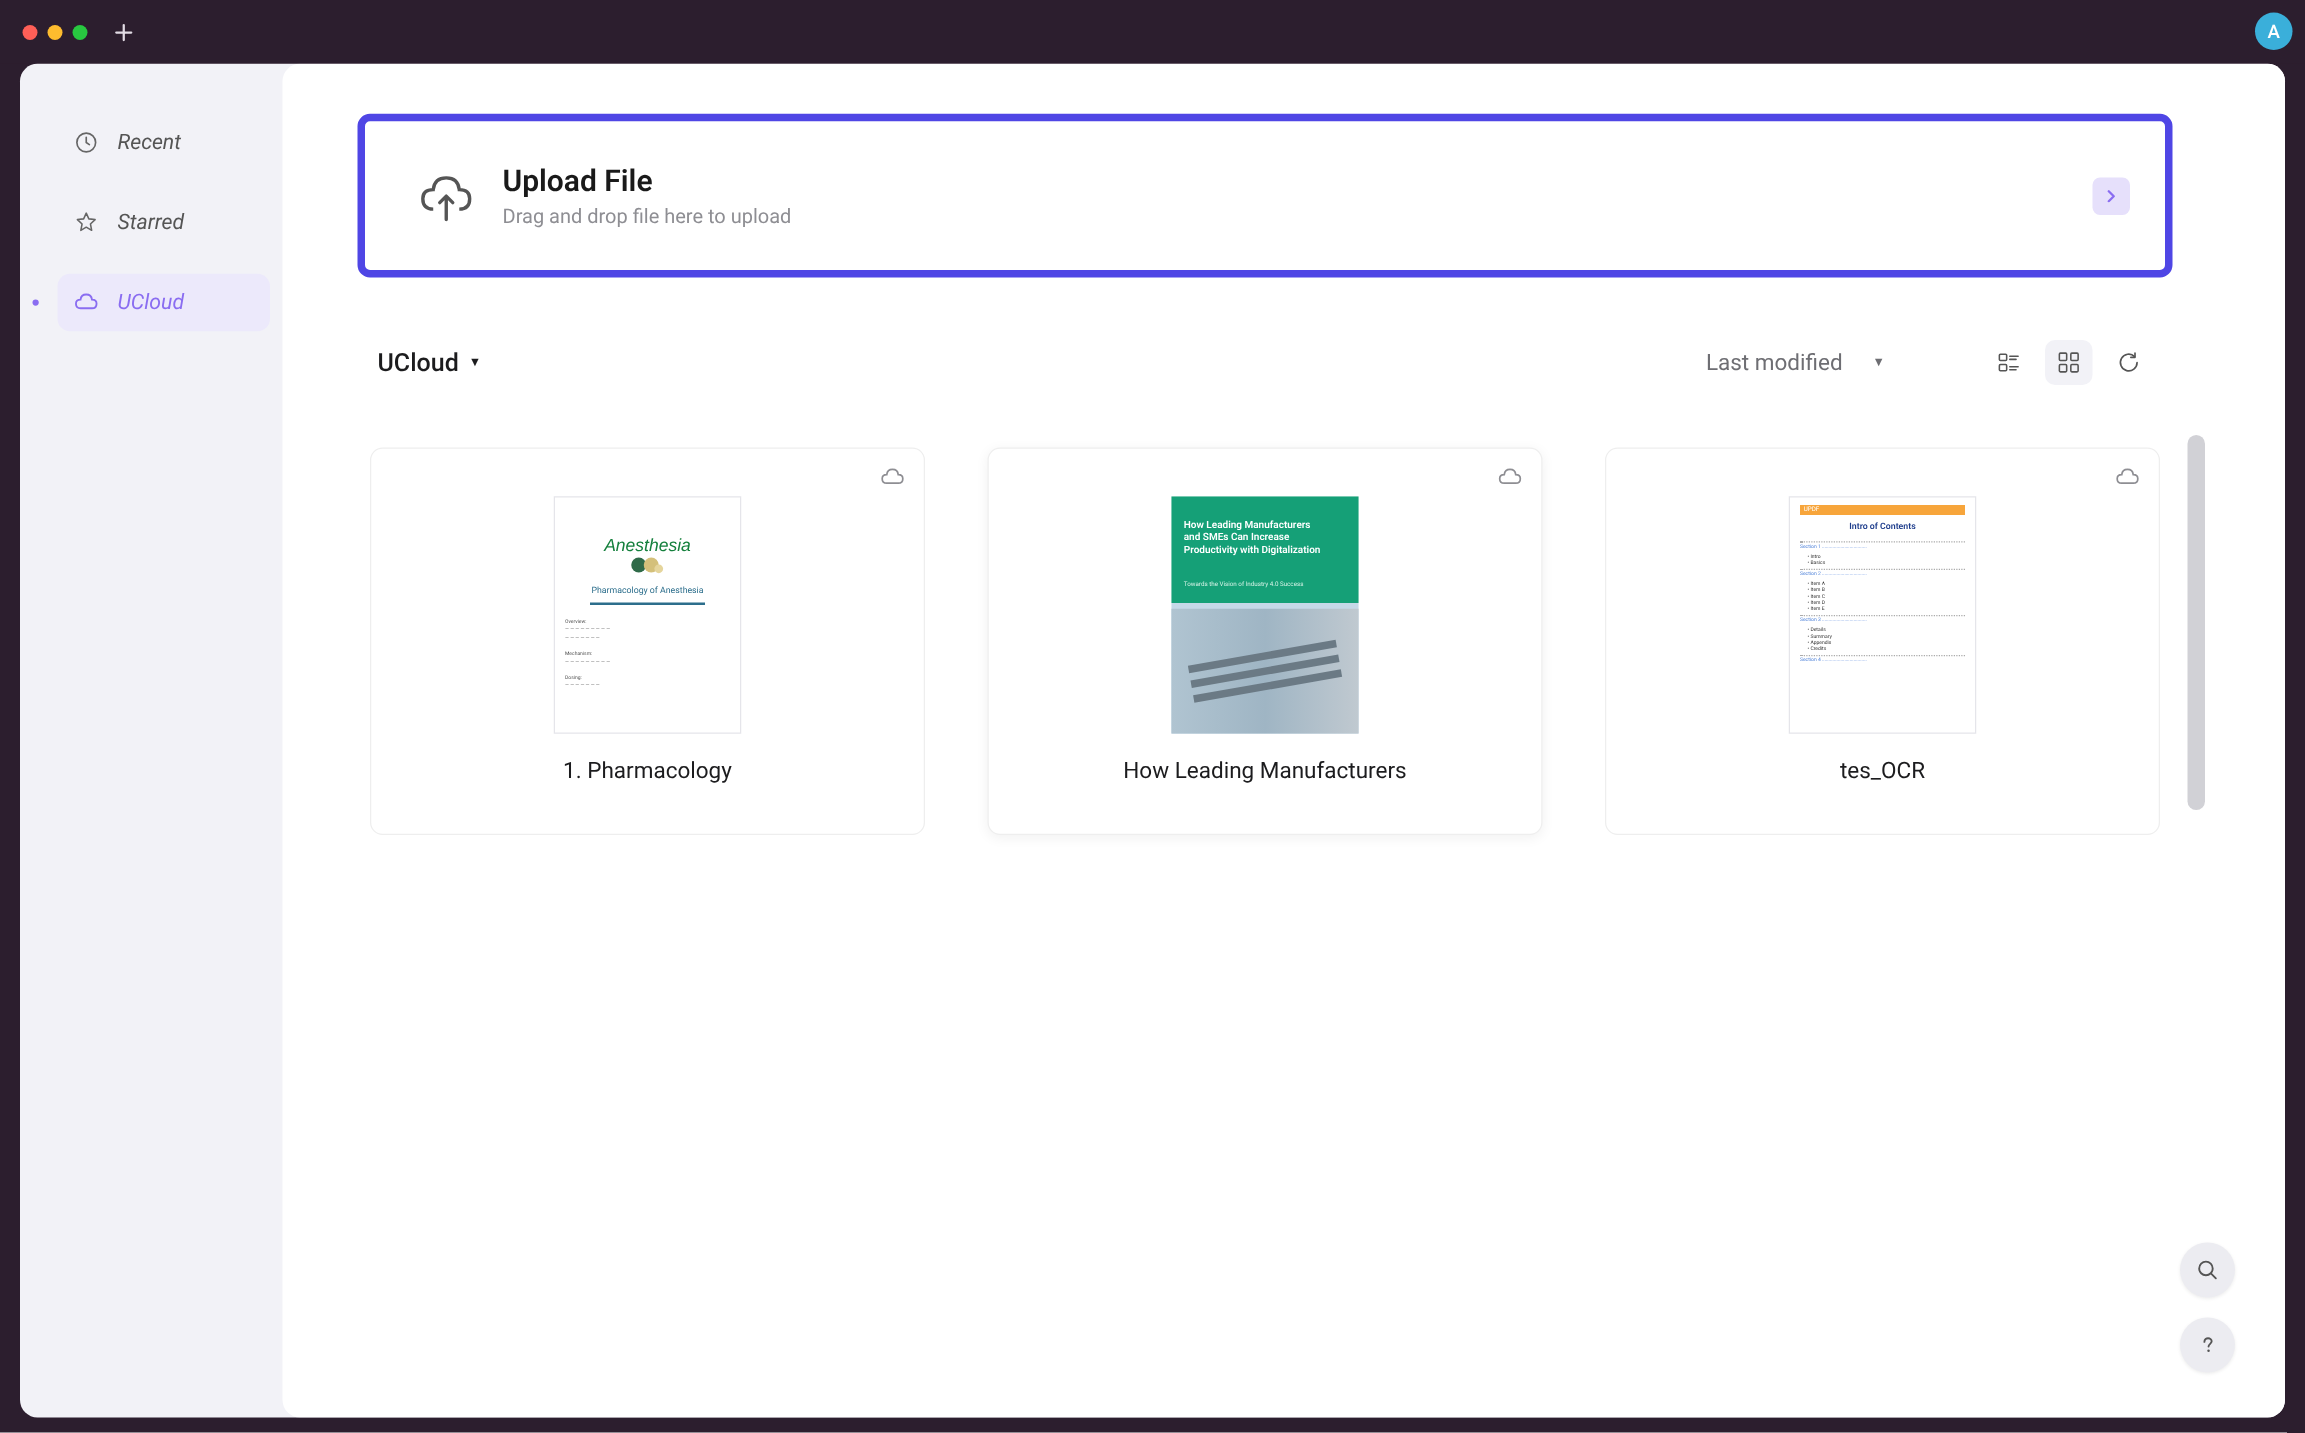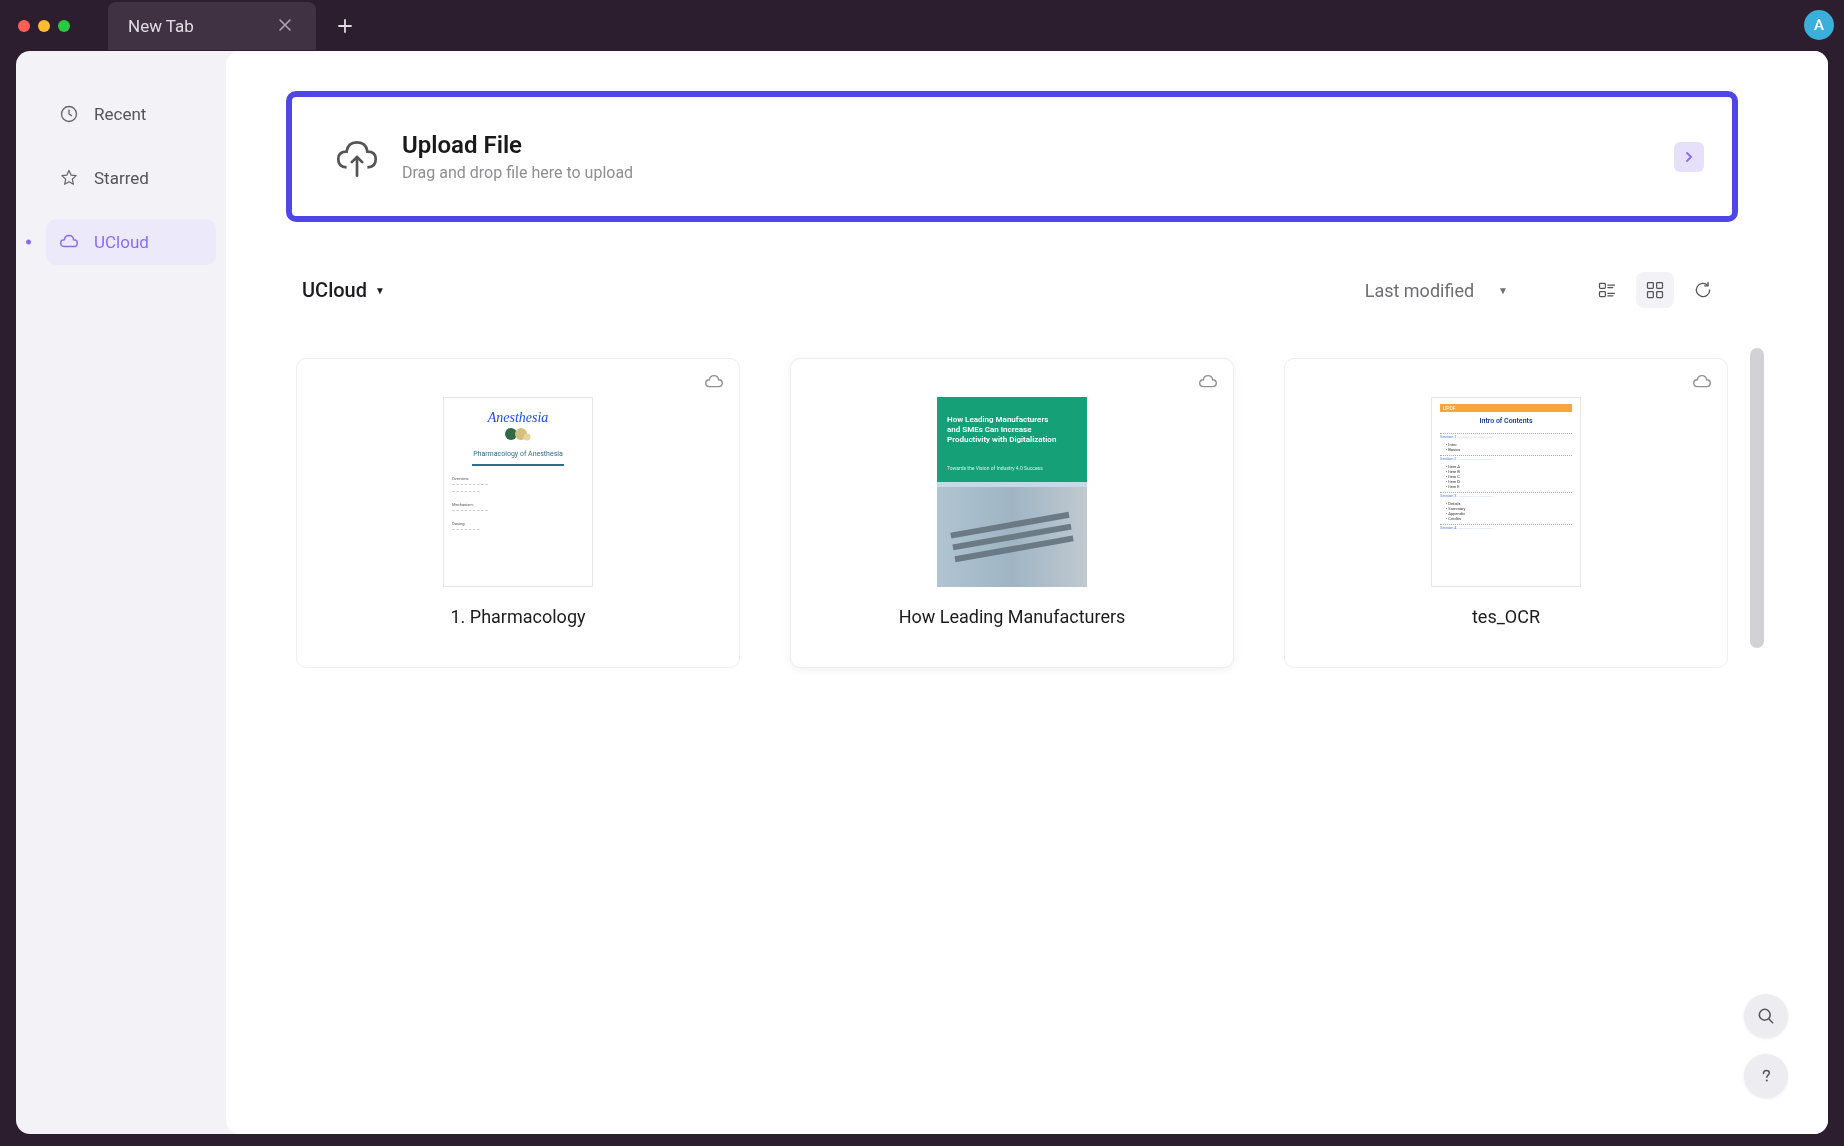--- a/index.html
+++ b/index.html
@@ -89,20 +89,21 @@
     position: relative;
   }
   .sidebar {
     width: 210px;
     padding-top: 40px;
     display: flex;
     flex-direction: column;
     gap: 18px;
     padding-left: 30px;
     padding-right: 10px;
+    font-style: italic;
   }
   .side-item {
     display: flex;
     align-items: center;
     gap: 14px;
     height: 46px;
     border-radius: 10px;
     padding-left: 12px;
     color: #555;
     font-size: 17px;
@@ -265,26 +266,26 @@
     margin-bottom: 18px;
     display: flex;
     flex-direction: column;
     padding: 8px;
     font-size: 5px;
     color: #666;
     overflow: hidden;
     text-align: center;
   }
   .thumb-logo {
-    font-family: Liberation Serif, serif;
+    font-family: Liberation Sans, sans-serif;
     font-size: 14px;
     font-style: italic;
-    color: #1d4ed8;
-    position: relative;
-    margin-top: 4px;
+    color: #15803d;
+    position: relative;
+    margin-top: 22px;
   }
   .thumb-title-text {
     font-size: 7px;
     color: #2c6e8c;
     margin-top: 8px;
   }
   .thumb-green {
     border: none;
     padding: 0;
     position: relative;
@@ -440,28 +441,20 @@
   .fab.help { bottom: 36px; }
 </style>
 </head>
 <body>
 
 <div class="title-bar">
   <div class="traffic-lights">
     <span class="dot red"></span>
     <span class="dot yellow"></span>
     <span class="dot green"></span>
-  </div>
-  <div class="tab">
-    <span>New Tab</span>
-    <span class="tab-close">
-      <svg width="14" height="14" viewBox="0 0 14 14">
-          <path d="M2 2 L12 12 M12 2 L2 12" stroke="currentColor" stroke-width="1.6" stroke-linecap="round"></path>
-        </svg>
-    </span>
   </div>
   <div class="tab-add">
     <svg width="16" height="16" viewBox="0 0 16 16">
         <path d="M8 2 V14 M2 8 H14" stroke="currentColor" stroke-width="1.8" stroke-linecap="round"></path>
       </svg>
   </div>
   <div class="avatar">
     <span>A</span>
   </div>
 </div>

